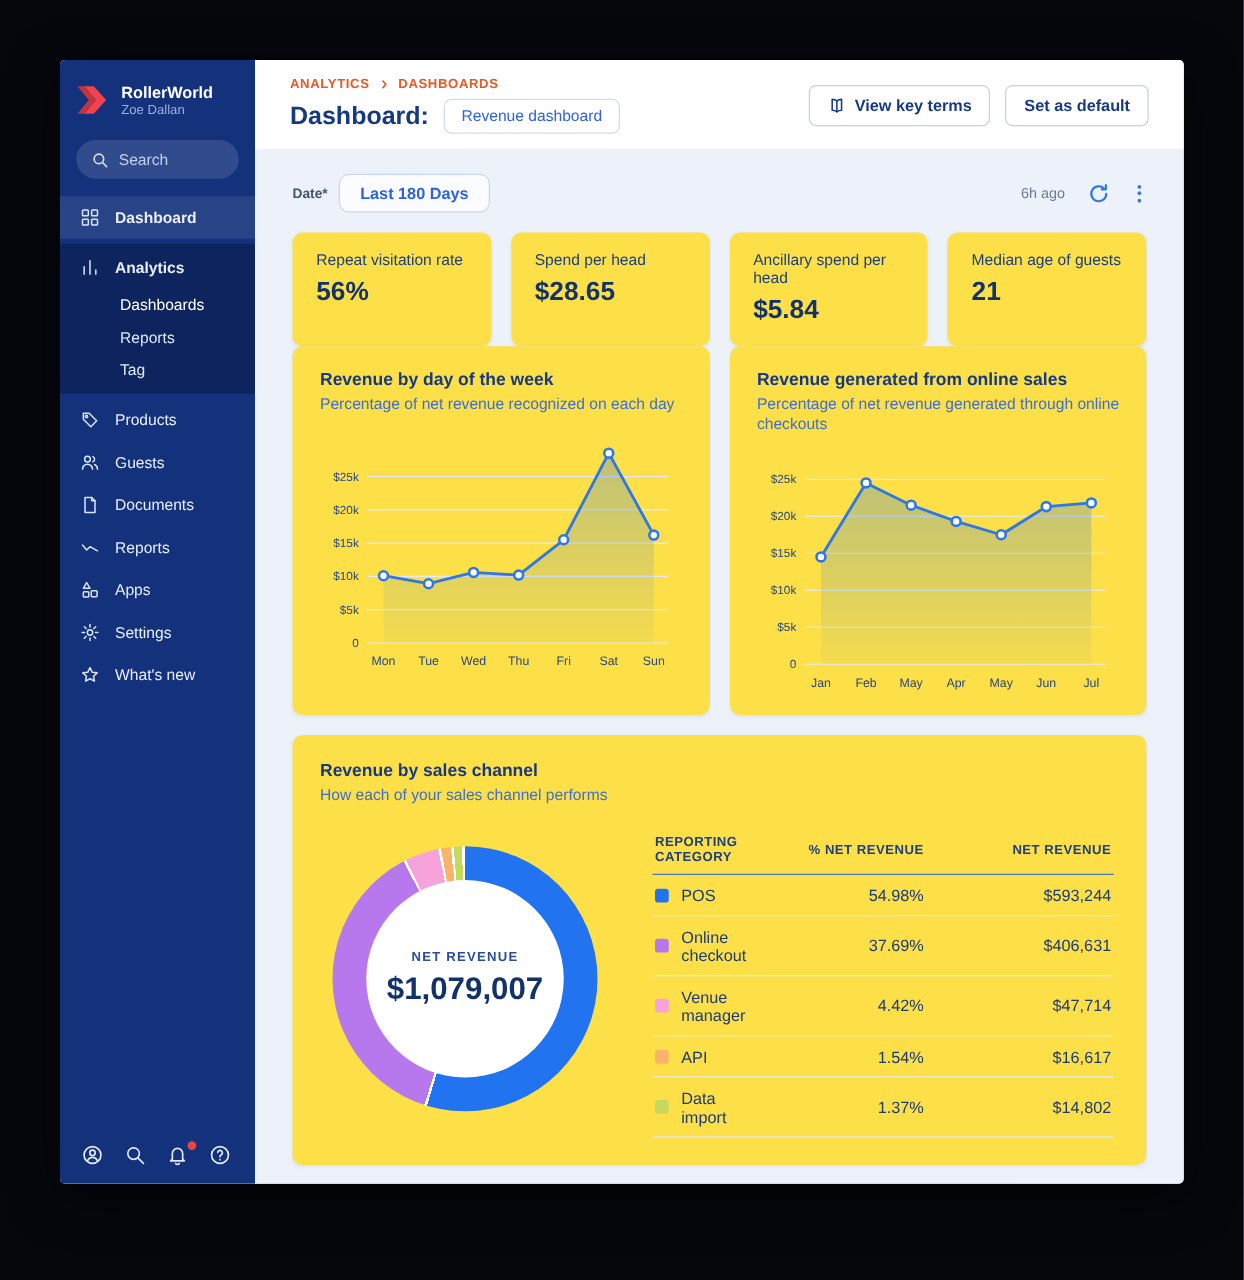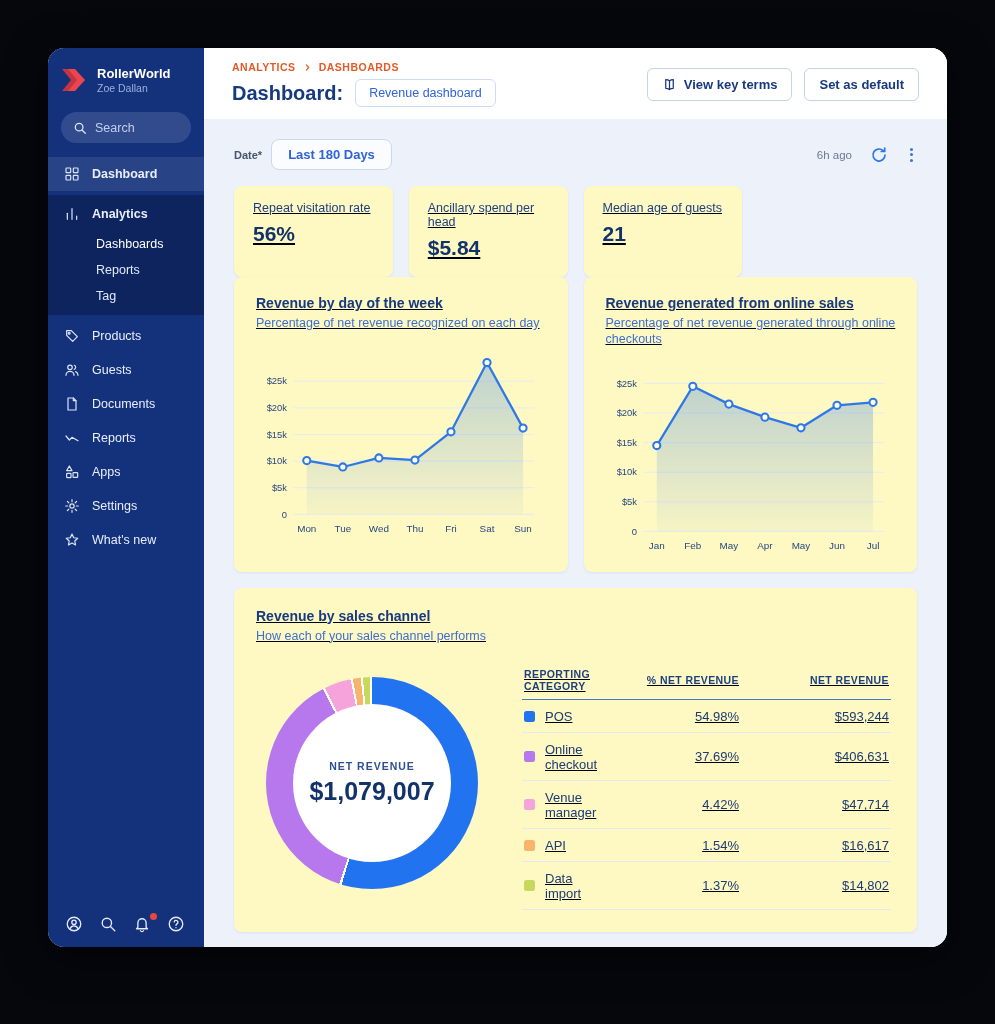--- a/index.html
+++ b/index.html
@@ -4,21 +4,21 @@
 <style>
   * { margin:0; padding:0; box-sizing:border-box; }
   html,body { width:995px; height:1024px; }
   body {
     background:#05070d;
     font-family:"Liberation Sans", sans-serif;
     position:relative; overflow:hidden;
   }
   .window {
     position:absolute; left:48px; top:48px; width:899px; height:899px;
-    background:#fff; border-radius:16px; overflow:hidden; display:flex;
+    background:#fff; border-radius:4px; overflow:hidden; display:flex;
     box-shadow:0 10px 40px rgba(0,0,0,.6);
   }
   
   .sidebar {
     width:156px; flex:none; background:#14317c; color:#e8eefc;
     position:relative; display:flex; flex-direction:column;
   }
   .brand { display:flex; align-items:center; gap:9px; padding:18px 14px 6px 14px; }
   .brand-logo { width:26px; height:24px; flex:none; }
   .brand-name { font-size:13px; font-weight:700; color:#fff; line-height:1.2; }
@@ -88,21 +88,21 @@
   }
   .toolbar-right { display:flex; align-items:center; gap:18px; }
   .updated { font-size:11.5px; color:#6b7a93; }
   .refresh { width:18px; height:18px; color:#2e78e6; cursor:pointer; }
   .refresh svg { width:18px; height:18px; }
   .kebab { display:flex; flex-direction:column; gap:2.5px; cursor:pointer; padding:2px 4px; }
   .kebab span { width:3px; height:3px; border-radius:50%; background:#3f74d8; }
   
   .kpi-grid { display:grid; grid-template-columns:repeat(4,1fr); gap:16px; }
   .card {
-    background:#fef9c3; border-radius:8px; box-shadow:0 1px 3px rgba(20,45,96,.08);text-decoration:underline;
+    background:#fde047; border-radius:8px; box-shadow:0 1px 3px rgba(20,45,96,.08);
   }
   .kpi-card { padding:15px 19px 17px 19px; }
   .kpi-label { font-size:12.5px; color:#1d3f7e; }
   .kpi-value { font-size:21px; font-weight:700; color:#123269; margin-top:7px; }
   
   .charts-grid { display:grid; grid-template-columns:1fr 1fr; gap:16px; }
   .chart-card { padding:18px 20px 10px 22px; }
   .card-title { font-size:14px; font-weight:700; color:#17397f; }
   .card-sub { font-size:12.5px; color:#3e6ed2; margin-top:4px; line-height:1.3; }
   .chart-svg { width:100%; height:206px; margin-top:8px; display:block; }
@@ -299,20 +299,24 @@
               <span></span>
               <span></span>
             </span>
         </div>
       </div>
 
       <div class="kpi-grid">
           <div class="card kpi-card">
             <div class="kpi-label">Repeat visitation rate</div>
             <div class="kpi-value">56%</div>
+          </div>
+          <div class="card kpi-card">
+            <div class="kpi-label">Spend per head</div>
+            <div class="kpi-value">$28.65</div>
           </div>
           <div class="card kpi-card">
             <div class="kpi-label">Ancillary spend per head</div>
             <div class="kpi-value">$5.84</div>
           </div>
           <div class="card kpi-card">
             <div class="kpi-label">Median age of guests</div>
             <div class="kpi-value">21</div>
           </div>
         </div>

